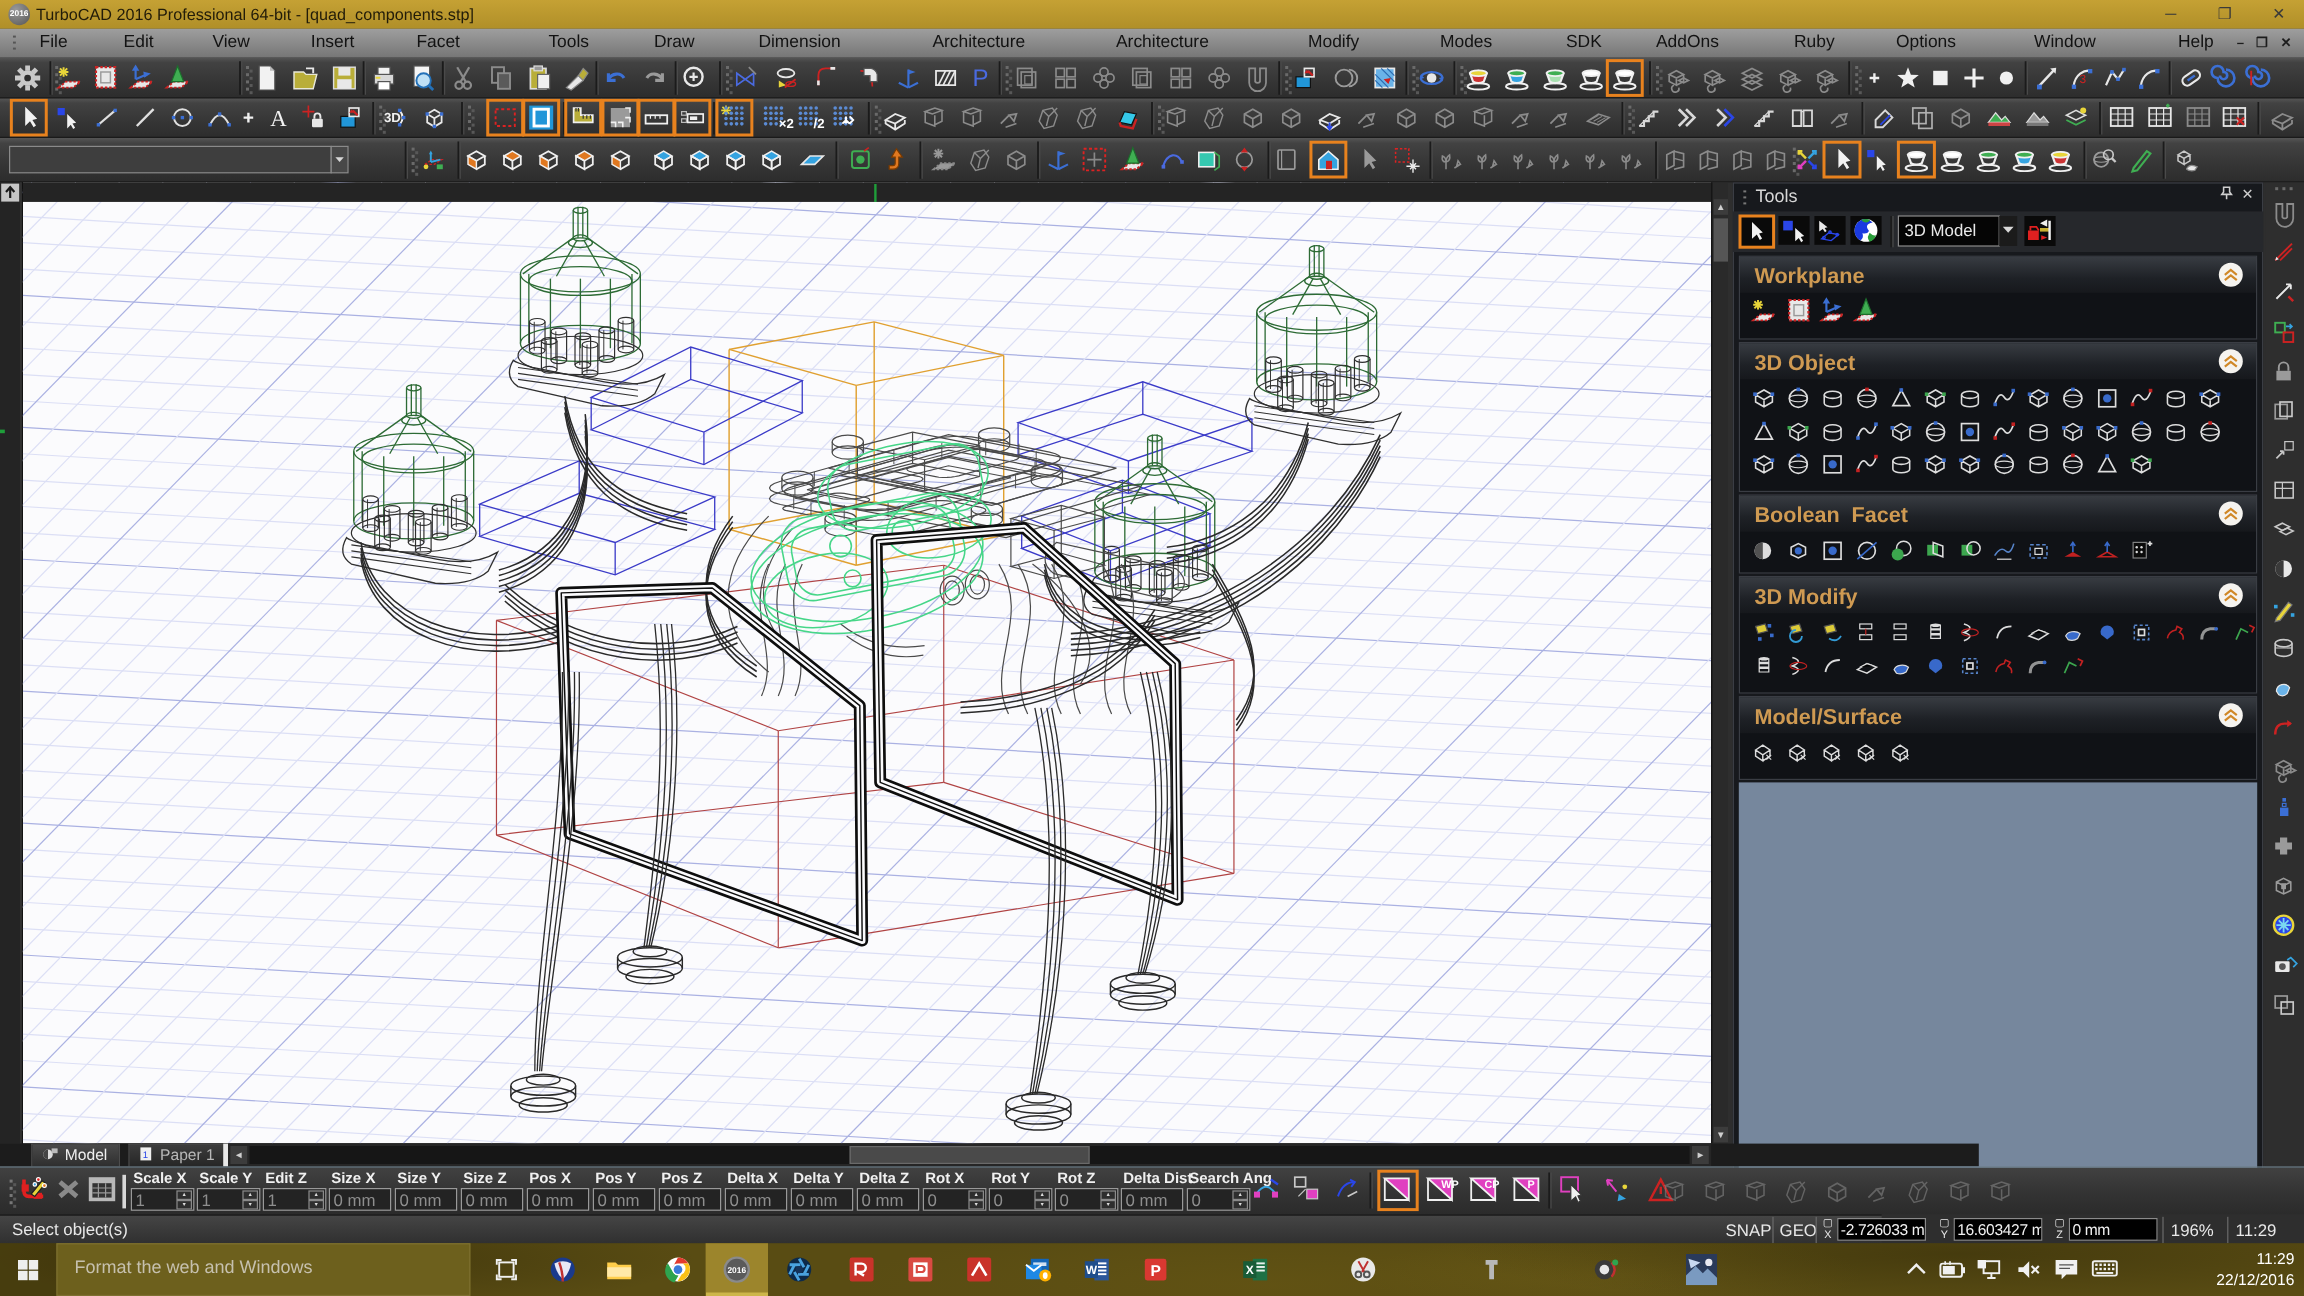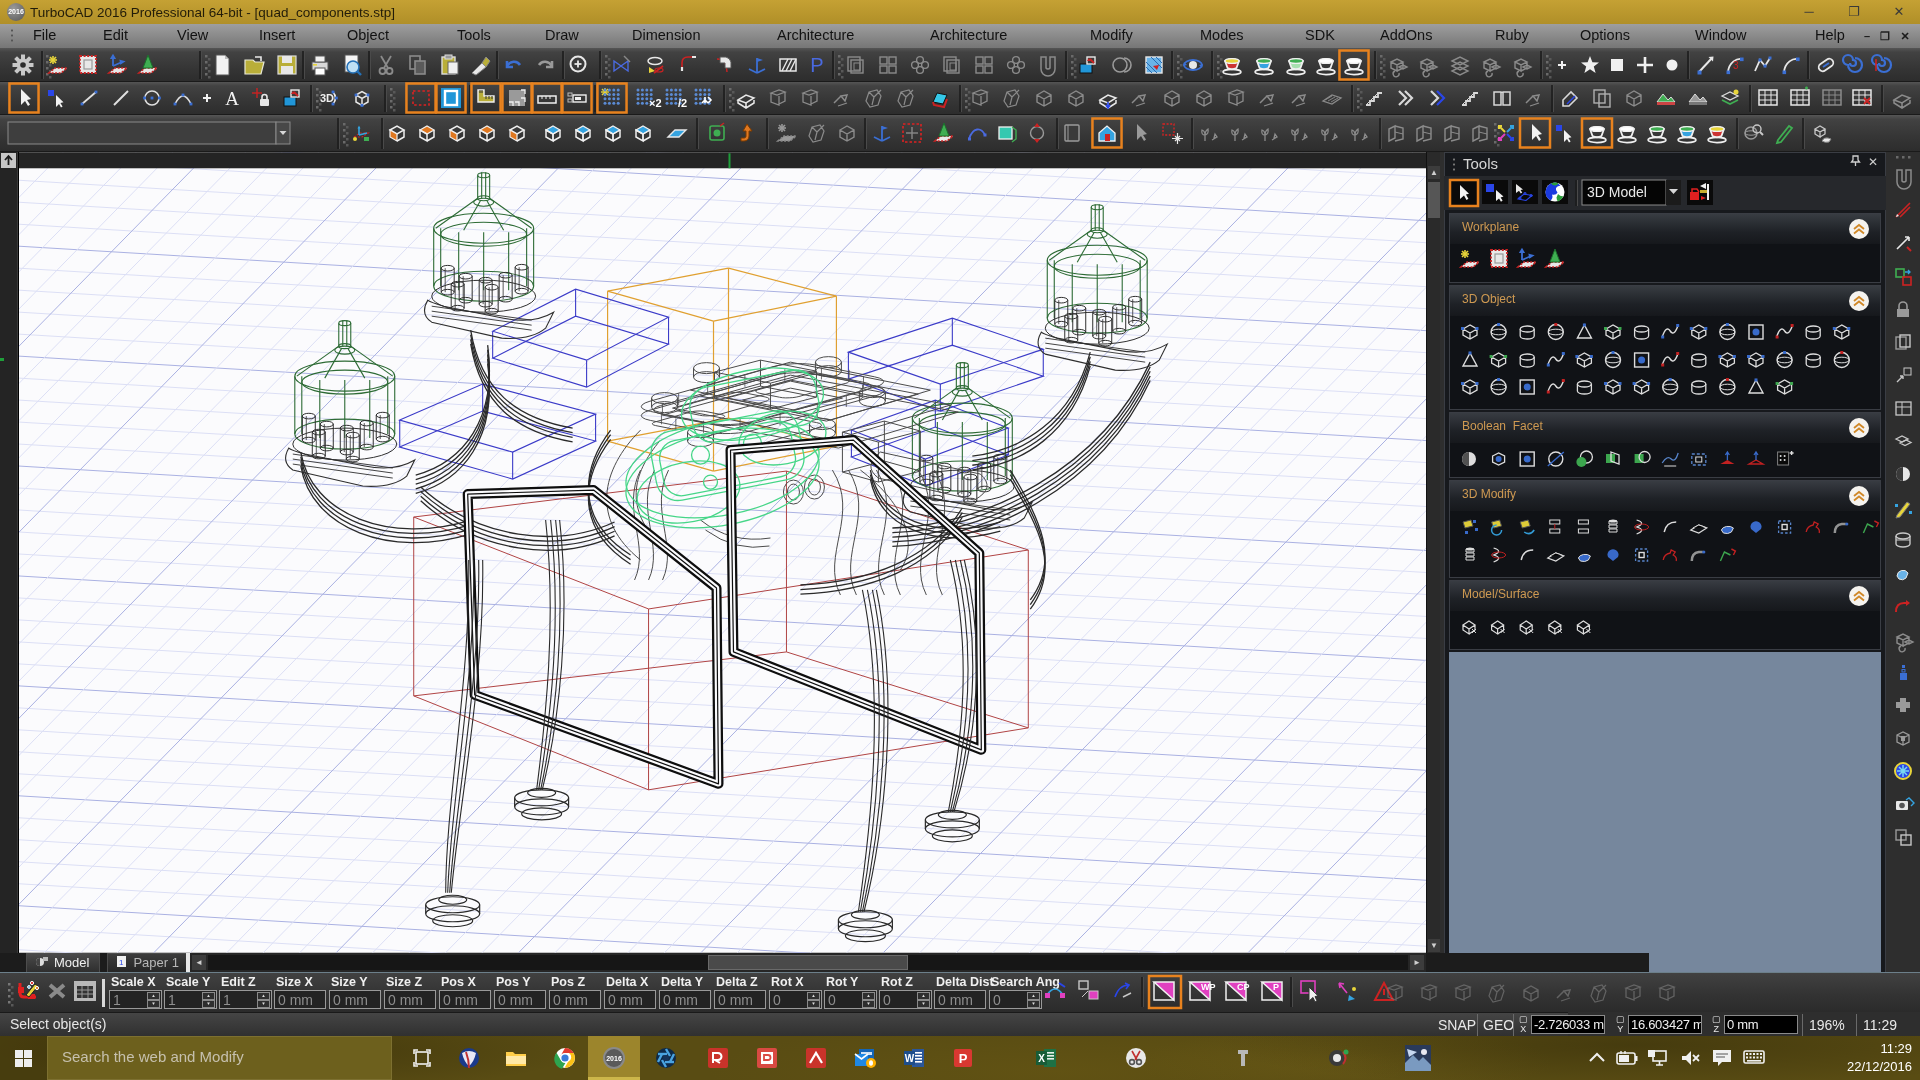--- a/index.html
+++ b/index.html
@@ -17,21 +17,21 @@
 .lstrip{position:absolute;left:0;top:152px;width:18px;height:801px;background:#242424;border-right:1px solid #3a3a3a}
 .vsb{position:absolute;left:1426px;top:152px;width:14px;height:801px;background:#2a2a2a;border-left:1px solid #111}
 .vsb .ar{position:absolute;left:1px;width:12px;height:13px;background:#3c3c3c;color:#cfcfcf;font-size:8px;text-align:center;line-height:13px}
 .vsb .th{position:absolute;left:1px;top:30px;width:12px;height:36px;background:#565656}
 .rpanel{position:absolute;background:#17191d;border:1px solid #3a3d44}
 .rphead{position:absolute;height:24px;color:#d6d6d6;font-size:15px}
 .rpgrip{position:absolute;left:8px;top:5px;width:4px;height:14px;background-image:radial-gradient(circle,#777 1px,transparent 1.2px);background-size:4px 5px}
 .rptitle{position:absolute;left:19px;top:3px}
 .rpbtns{position:absolute;right:8px;top:3px;color:#cfcfcf;font-size:12px}
 .sect{position:absolute;background:#101216;border:1px solid #3a3d44}
-.secthead{height:30px;background:linear-gradient(#383c42,#1e2126 60%,#16181c);color:#cf9a52;font-weight:normal;font-size:12px;padding:6px 0 0 12px;position:relative}
+.secthead{height:30px;background:linear-gradient(#383c42,#1e2126 60%,#16181c);color:#cf9a52;font-weight:bold;font-size:18px;padding:6px 0 0 12px;position:relative}
 .secthead .chev{position:absolute;right:10px;top:4px}
 .tabsrow{position:absolute;left:0;top:953px;width:1649px;height:19px;background:#1c1c1c}
 .tab{position:relative;display:inline-block;height:19px;background:linear-gradient(#3c3c3c,#262626);color:#b8b8b8;font-size:13px;padding:1px 10px 0 8px;margin-left:7px;border:1px solid #4c4c4c;border-bottom:none;vertical-align:top}
 .tab:first-child{margin-left:26px}
 .tab.active{background:linear-gradient(#4a4a4a,#2e2e2e);color:#f0f0f0}
 .tab svg{vertical-align:-1px;margin-right:5px}
 .tabgap{display:inline-block;width:22px}
 .hsb{position:absolute;left:186px;top:0;width:1240px;height:19px;background:#262626;border-left:4px solid #e8e8e8}
 .hsbarrow{position:absolute;left:2px;top:2px;width:14px;height:15px;background:#3c3c3c;color:#cfcfcf;font-size:8px;text-align:center;line-height:15px}
 .hsbarrow.r{left:auto;right:2px}
@@ -81,21 +81,21 @@
       <div class="twb" style="right:96px">─</div>
       <div class="twb" style="right:51px">❐</div>
       <div class="twb" style="right:6px">✕</div>
     </div>
     <div class="menubar">
       <span class="mgrip"></span>
       <span class="mi" style="left:33px">File</span>
       <span class="mi" style="left:103px">Edit</span>
       <span class="mi" style="left:177px">View</span>
       <span class="mi" style="left:259px">Insert</span>
-      <span class="mi" style="left:347px">Object</span>
+      <span class="mi" style="left:347px">Facet</span>
       <span class="mi" style="left:457px">Tools</span>
       <span class="mi" style="left:545px">Draw</span>
       <span class="mi" style="left:632px">Dimension</span>
       <span class="mi" style="left:777px">Architecture</span>
       <span class="mi" style="left:930px">Architecture</span>
       <span class="mi" style="left:1090px">Modify</span>
       <span class="mi" style="left:1200px">Modes</span>
       <span class="mi" style="left:1305px">SDK</span>
       <span class="mi" style="left:1380px">AddOns</span>
       <span class="mi" style="left:1495px">Ruby</span>
@@ -3007,21 +3007,21 @@
       <div class="startbtn">
         <svg width="17" height="17" viewBox="0 0 17 17">
           <g fill="#eee">
             <rect x="0" y="0" width="8" height="8"></rect>
             <rect x="9" y="0" width="8" height="8"></rect>
             <rect x="0" y="9" width="8" height="8"></rect>
             <rect x="9" y="9" width="8" height="8"></rect>
           </g>
         </svg>
       </div>
-      <div class="searchbox">Search the web and Modify</div>
+      <div class="searchbox">Format the web and Windows</div>
       <div class="ttile" style="left:398px;width:47px">
         <svg width="22" height="22" viewBox="0 0 22 22">
           <rect x="5" y="5" width="12" height="12" fill="none" stroke="#f0f0f0" stroke-width="1.6"></rect>
           <path d="M3 7 v-4 h4 M19 7 v-4 h-4 M3 15 v4 h4 M19 15 v4 h-4" fill="none" stroke="#f0f0f0" stroke-width="1.6"></path>
         </svg>
       </div>
       <div class="ttile" style="left:445px;width:47px">
         <svg width="24" height="24" viewBox="0 0 24 24">
           <circle cx="12" cy="12" r="10" fill="#1a3a8c"></circle>
           <path d="M5 7 q7 -4 14 0 q-2 9 -7 13 q-5 -4 -7 -13z" fill="#e8e8f5"></path>

